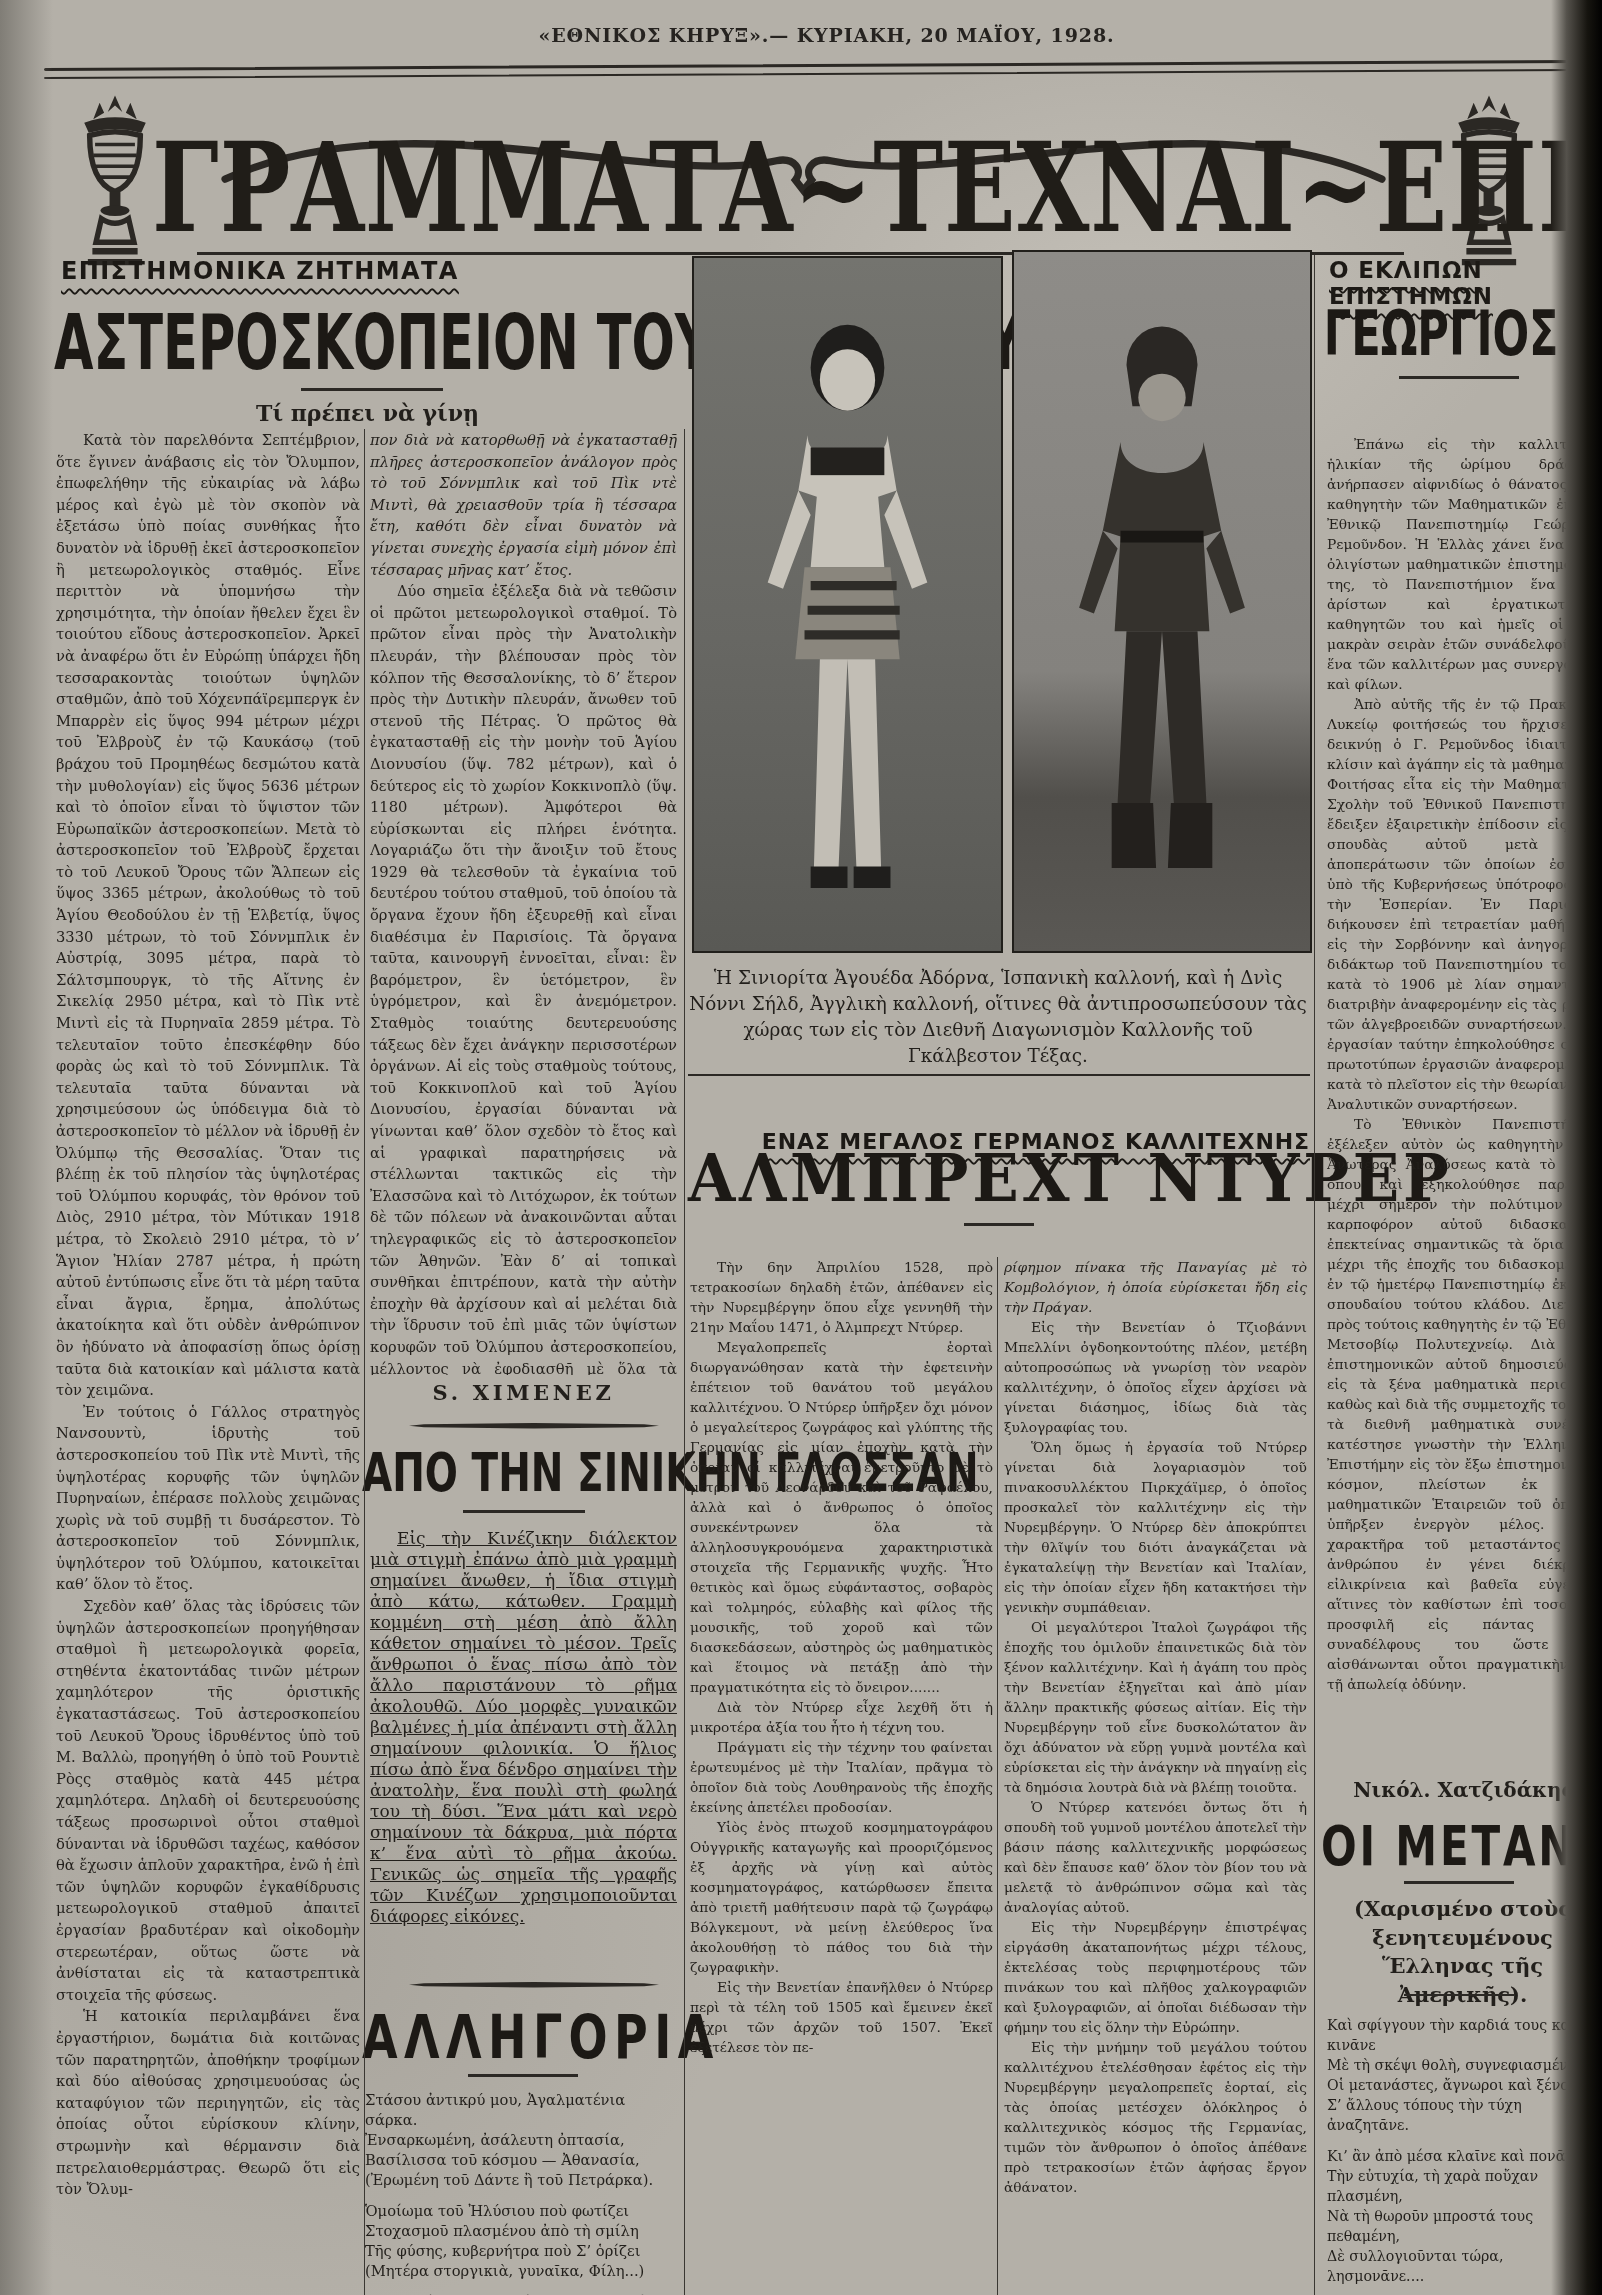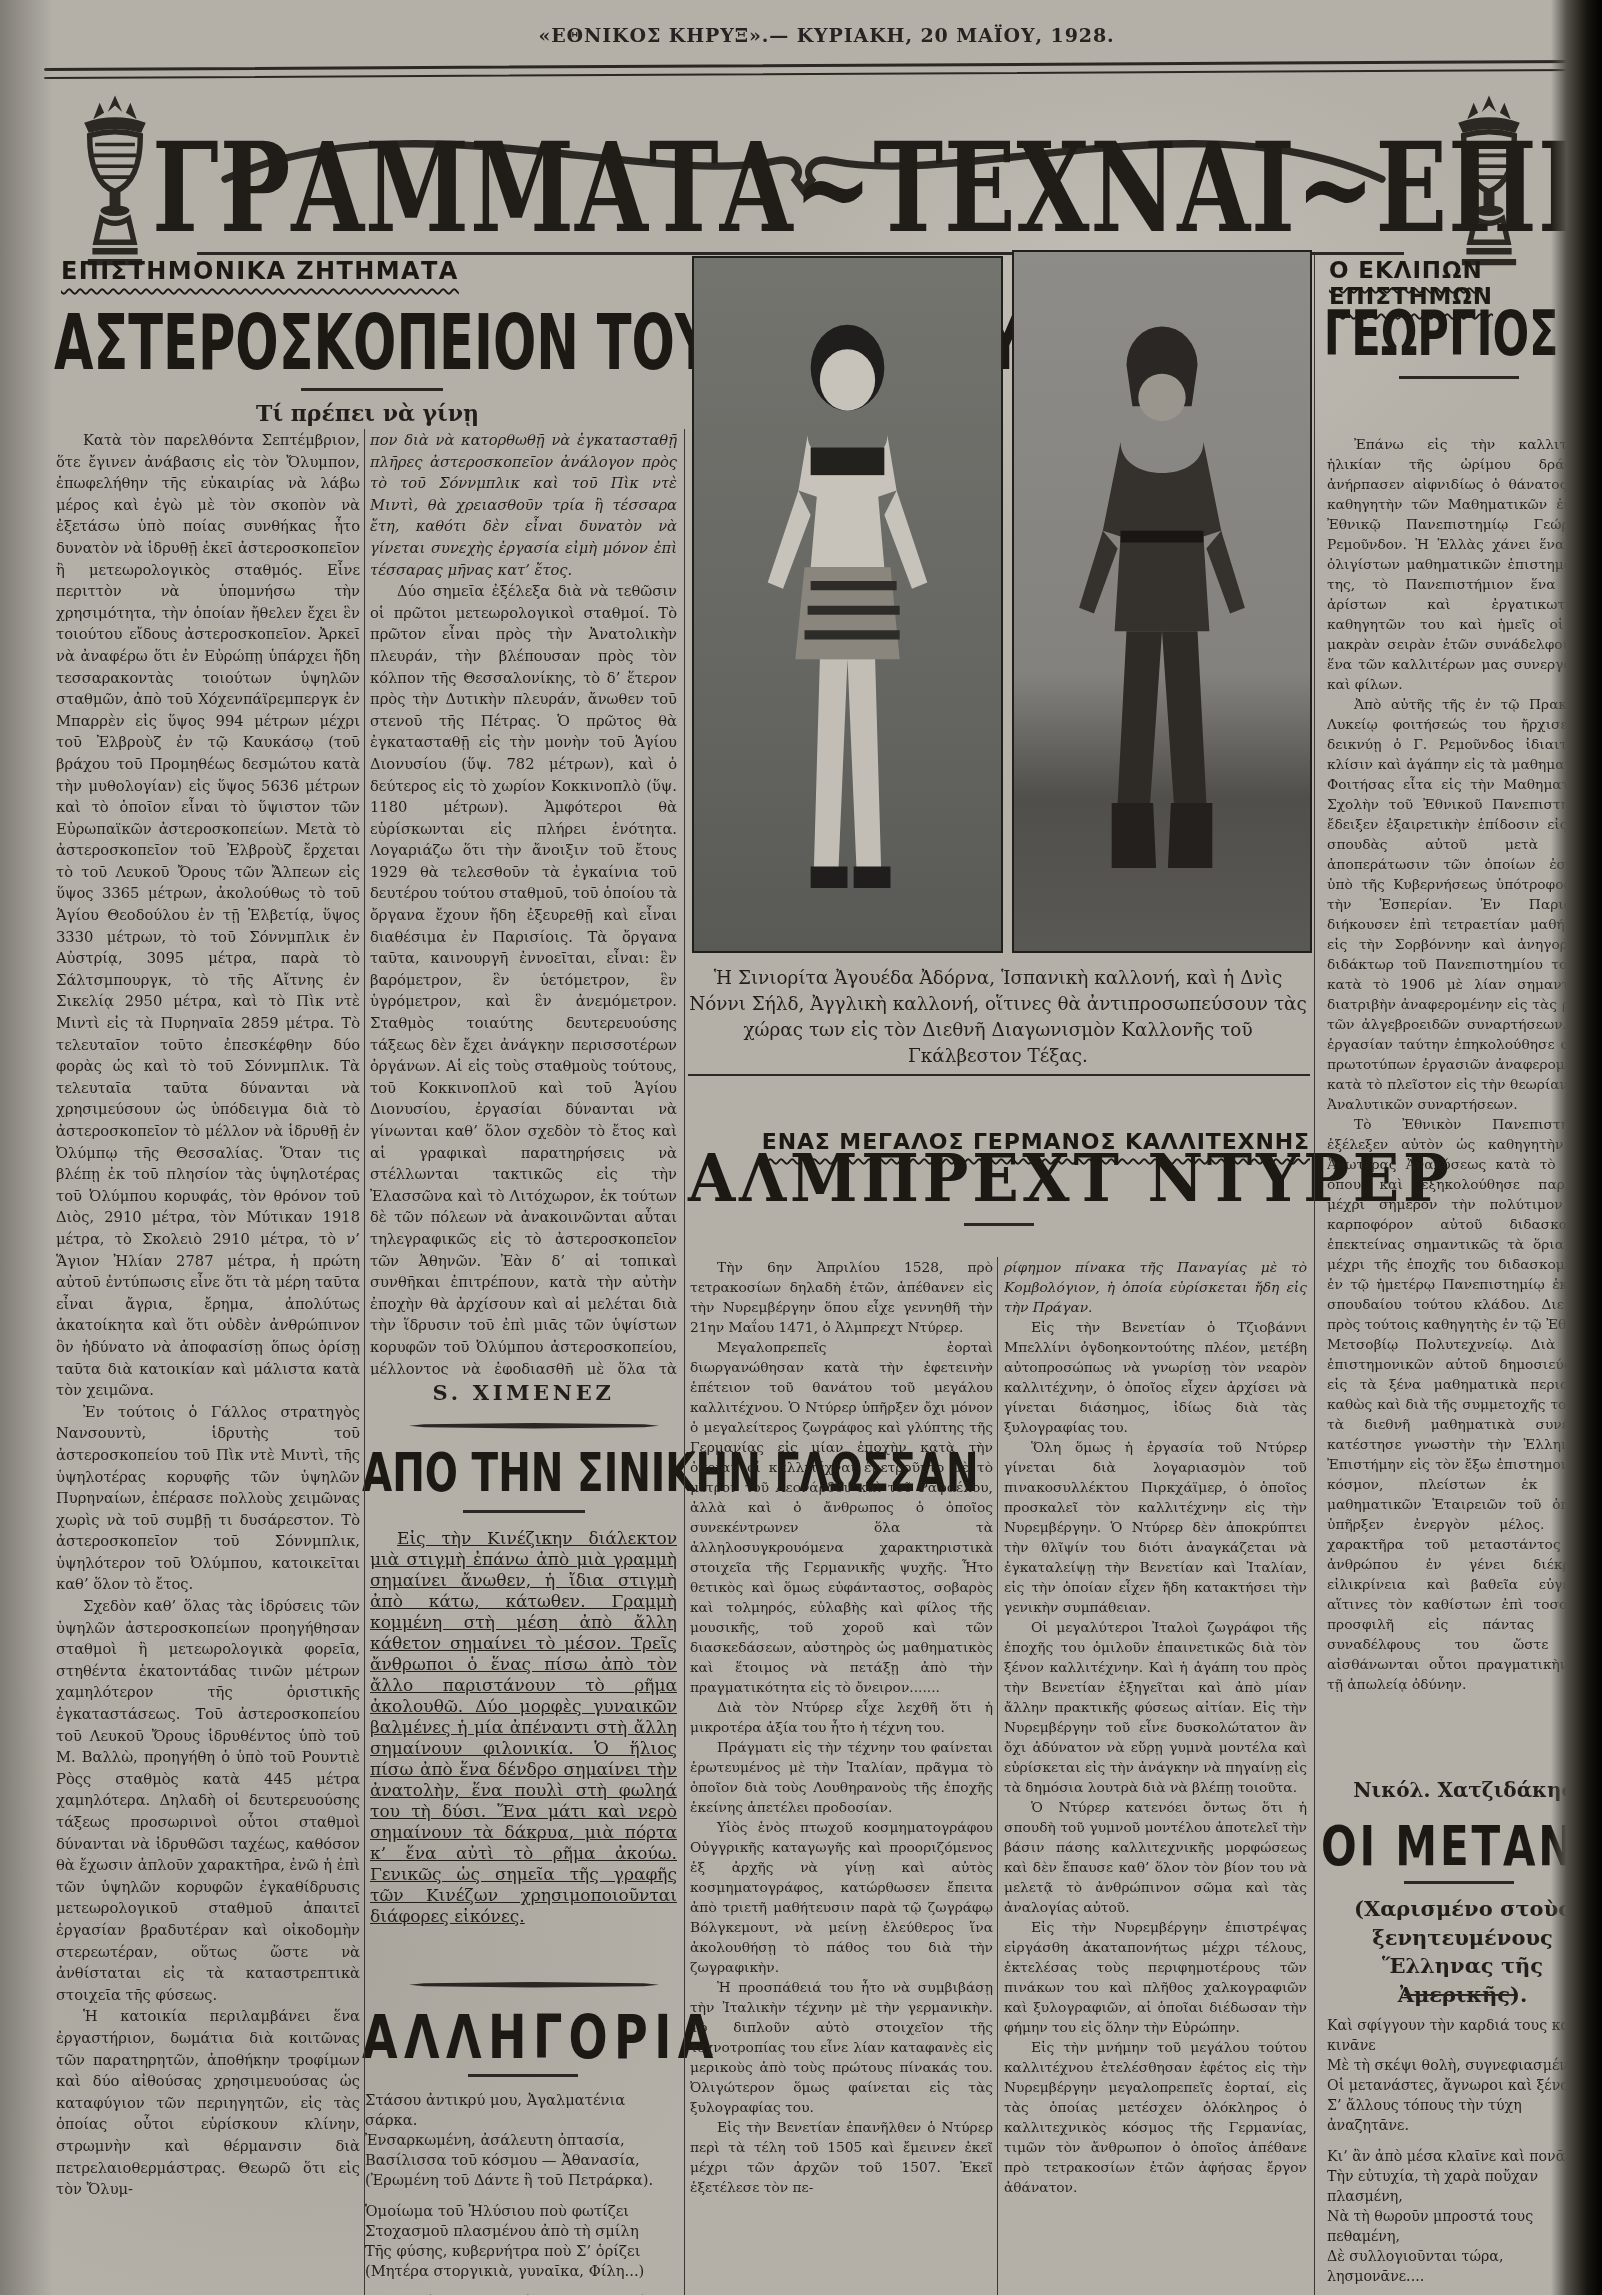--- a/index.html
+++ b/index.html
@@ -213,21 +213,20 @@
   <div id="durerTopRule" class="abs ink"></div>
   <div id="durerKicker" class="abs sansHead wavy">ΕΝΑΣ ΜΕΓΑΛΟΣ ΓΕΡΜΑΝΟΣ ΚΑΛΛΙΤΕΧΝΗΣ</div>
   <div id="durerHeadline" class="abs serifHead">ΑΛΜΠΡΕΧΤ ΝΤΥΡΕΡ</div>
   <div id="durerRule" class="abs ink"></div>
   <div id="durerCol1" class="bodycol">
       <p>Τὴν 6ην Ἀπριλίου 1528, πρὸ τετρακοσίων δηλαδὴ ἐτῶν, ἀπέθανεν εἰς τὴν Νυρεμβέργην ὅπου εἶχε γεννηθῆ τὴν 21ην Μαΐου 1471, ὁ Ἀλμπρεχτ Ντύρερ.</p>
       <p>Μεγαλοπρεπεῖς ἑορταὶ διωργανώθησαν κατὰ τὴν ἐφετεινὴν ἐπέτειον τοῦ θανάτου τοῦ μεγάλου καλλιτέχνου. Ὁ Ντύρερ ὑπῆρξεν ὄχι μόνον ὁ μεγαλείτερος ζωγράφος καὶ γλύπτης τῆς Γερμανίας εἰς μίαν ἐποχὴν κατὰ τὴν ὁποίαν οἱ καλλιτέχναι ἐμετροῦντο μὲ τὸ μέτρον τοῦ Λεονάρδου καὶ τοῦ Ραφαέλου, ἀλλὰ καὶ ὁ ἄνθρωπος ὁ ὁποῖος συνεκέντρωνεν ὅλα τὰ ἀλληλοσυγκρουόμενα χαρακτηριστικὰ στοιχεῖα τῆς Γερμανικῆς ψυχῆς. Ἦτο θετικὸς καὶ ὅμως εὐφάνταστος, σοβαρὸς καὶ τολμηρός, εὐλαβὴς καὶ φίλος τῆς μουσικῆς, τοῦ χοροῦ καὶ τῶν διασκεδάσεων, αὐστηρὸς ὡς μαθηματικὸς καὶ ἕτοιμος νὰ πετάξῃ ἀπὸ τὴν πραγματικότητα εἰς τὸ ὄνειρον.......</p>
       <p>Διὰ τὸν Ντύρερ εἶχε λεχθῆ ὅτι ἡ μικροτέρα ἀξία του ἦτο ἡ τέχνη του.</p>
       <p>Πράγματι εἰς τὴν τέχνην του φαίνεται ἐρωτευμένος μὲ τὴν Ἰταλίαν, πρᾶγμα τὸ ὁποῖον διὰ τοὺς Λουθηρανοὺς τῆς ἐποχῆς ἐκείνης ἀπετέλει προδοσίαν.</p>
       <p>Υἱὸς ἑνὸς πτωχοῦ κοσμηματογράφου Οὑγγρικῆς καταγωγῆς καὶ προοριζόμενος ἐξ ἀρχῆς νὰ γίνῃ καὶ αὐτὸς κοσμηματογράφος, κατώρθωσεν ἔπειτα ἀπὸ τριετῆ μαθήτευσιν παρὰ τῷ ζωγράφῳ Βόλγκεμουτ, νὰ μείνῃ ἐλεύθερος ἵνα ἀκολουθήσῃ τὸ πάθος του διὰ τὴν ζωγραφικὴν.</p>
-      <p>Ἡ προσπάθειά του ἦτο νὰ συμβιβάσῃ τὴν Ἰταλικὴν τέχνην μὲ τὴν γερμανικὴν. Τὸ διπλοῦν αὐτὸ στοιχεῖον τῆς τεχνοτροπίας του εἶνε λίαν καταφανὲς εἰς μερικοὺς ἀπὸ τοὺς πρώτους πίνακάς του. Ὀλιγώτερον ὅμως φαίνεται εἰς τὰς ξυλογραφίας του.</p>
       <p>Εἰς τὴν Βενετίαν ἐπανῆλθεν ὁ Ντύρερ περὶ τὰ τέλη τοῦ 1505 καὶ ἔμεινεν ἐκεῖ μέχρι τῶν ἀρχῶν τοῦ 1507. Ἐκεῖ ἐξετέλεσε τὸν πε-</p>
     </div>
   <div id="durerCol2" class="bodycol cont">
       <p>ρίφημον πίνακα τῆς Παναγίας μὲ τὸ Κομβολόγιον, ἡ ὁποία εὑρίσκεται ἤδη εἰς τὴν Πράγαν.</p>
       <p>Εἰς τὴν Βενετίαν ὁ Τζιοβάννι Μπελλίνι ὀγδοηκοντούτης πλέον, μετέβη αὐτοπροσώπως νὰ γνωρίσῃ τὸν νεαρὸν καλλιτέχνην, ὁ ὁποῖος εἶχεν ἀρχίσει νὰ γίνεται διάσημος, ἰδίως διὰ τὰς ξυλογραφίας του.</p>
       <p>Ὅλη ὅμως ἡ ἐργασία τοῦ Ντύρερ γίνεται διὰ λογαριασμὸν τοῦ πινακοσυλλέκτου Πιρκχάϊμερ, ὁ ὁποῖος προσκαλεῖ τὸν καλλιτέχνην εἰς τὴν Νυρεμβέργην. Ὁ Ντύρερ δὲν ἀποκρύπτει τὴν θλῖψίν του διότι ἀναγκάζεται νὰ ἐγκαταλείψῃ τὴν Βενετίαν καὶ Ἰταλίαν, εἰς τὴν ὁποίαν εἶχεν ἤδη κατακτήσει τὴν γενικὴν συμπάθειαν.</p>
       <p>Οἱ μεγαλύτεροι Ἰταλοὶ ζωγράφοι τῆς ἐποχῆς του ὁμιλοῦν ἐπαινετικῶς διὰ τὸν ξένον καλλιτέχνην. Καὶ ἡ ἀγάπη του πρὸς τὴν Βενετίαν ἐξηγεῖται καὶ ἀπὸ μίαν ἄλλην πρακτικῆς φύσεως αἰτίαν. Εἰς τὴν Νυρεμβέργην τοῦ εἶνε δυσκολώτατον ἂν ὄχι ἀδύνατον νὰ εὕρῃ γυμνὰ μοντέλα καὶ εὑρίσκεται εἰς τὴν ἀνάγκην νὰ πηγαίνῃ εἰς τὰ δημόσια λουτρὰ διὰ νὰ βλέπῃ τοιοῦτα.</p>
       <p>Ὁ Ντύρερ κατενόει ὄντως ὅτι ἡ σπουδὴ τοῦ γυμνοῦ μοντέλου ἀποτελεῖ τὴν βάσιν πάσης καλλιτεχνικῆς μορφώσεως καὶ δὲν ἔπαυσε καθ’ ὅλον τὸν βίον του νὰ μελετᾷ τὸ ἀνθρώπινον σῶμα καὶ τὰς ἀναλογίας αὐτοῦ.</p>
       <p>Εἰς τὴν Νυρεμβέργην ἐπιστρέψας εἰργάσθη ἀκαταπονήτως μέχρι τέλους, ἐκτελέσας τοὺς περιφημοτέρους τῶν πινάκων του καὶ πλῆθος χαλκογραφιῶν καὶ ξυλογραφιῶν, αἱ ὁποῖαι διέδωσαν τὴν φήμην του εἰς ὅλην τὴν Εὐρώπην.</p>
       <p>Εἰς τὴν μνήμην τοῦ μεγάλου τούτου καλλιτέχνου ἐτελέσθησαν ἐφέτος εἰς τὴν Νυρεμβέργην μεγαλοπρεπεῖς ἑορταί, εἰς τὰς ὁποίας μετέσχεν ὁλόκληρος ὁ καλλιτεχνικὸς κόσμος τῆς Γερμανίας, τιμῶν τὸν ἄνθρωπον ὁ ὁποῖος ἀπέθανε πρὸ τετρακοσίων ἐτῶν ἀφήσας ἔργον ἀθάνατον.</p>

